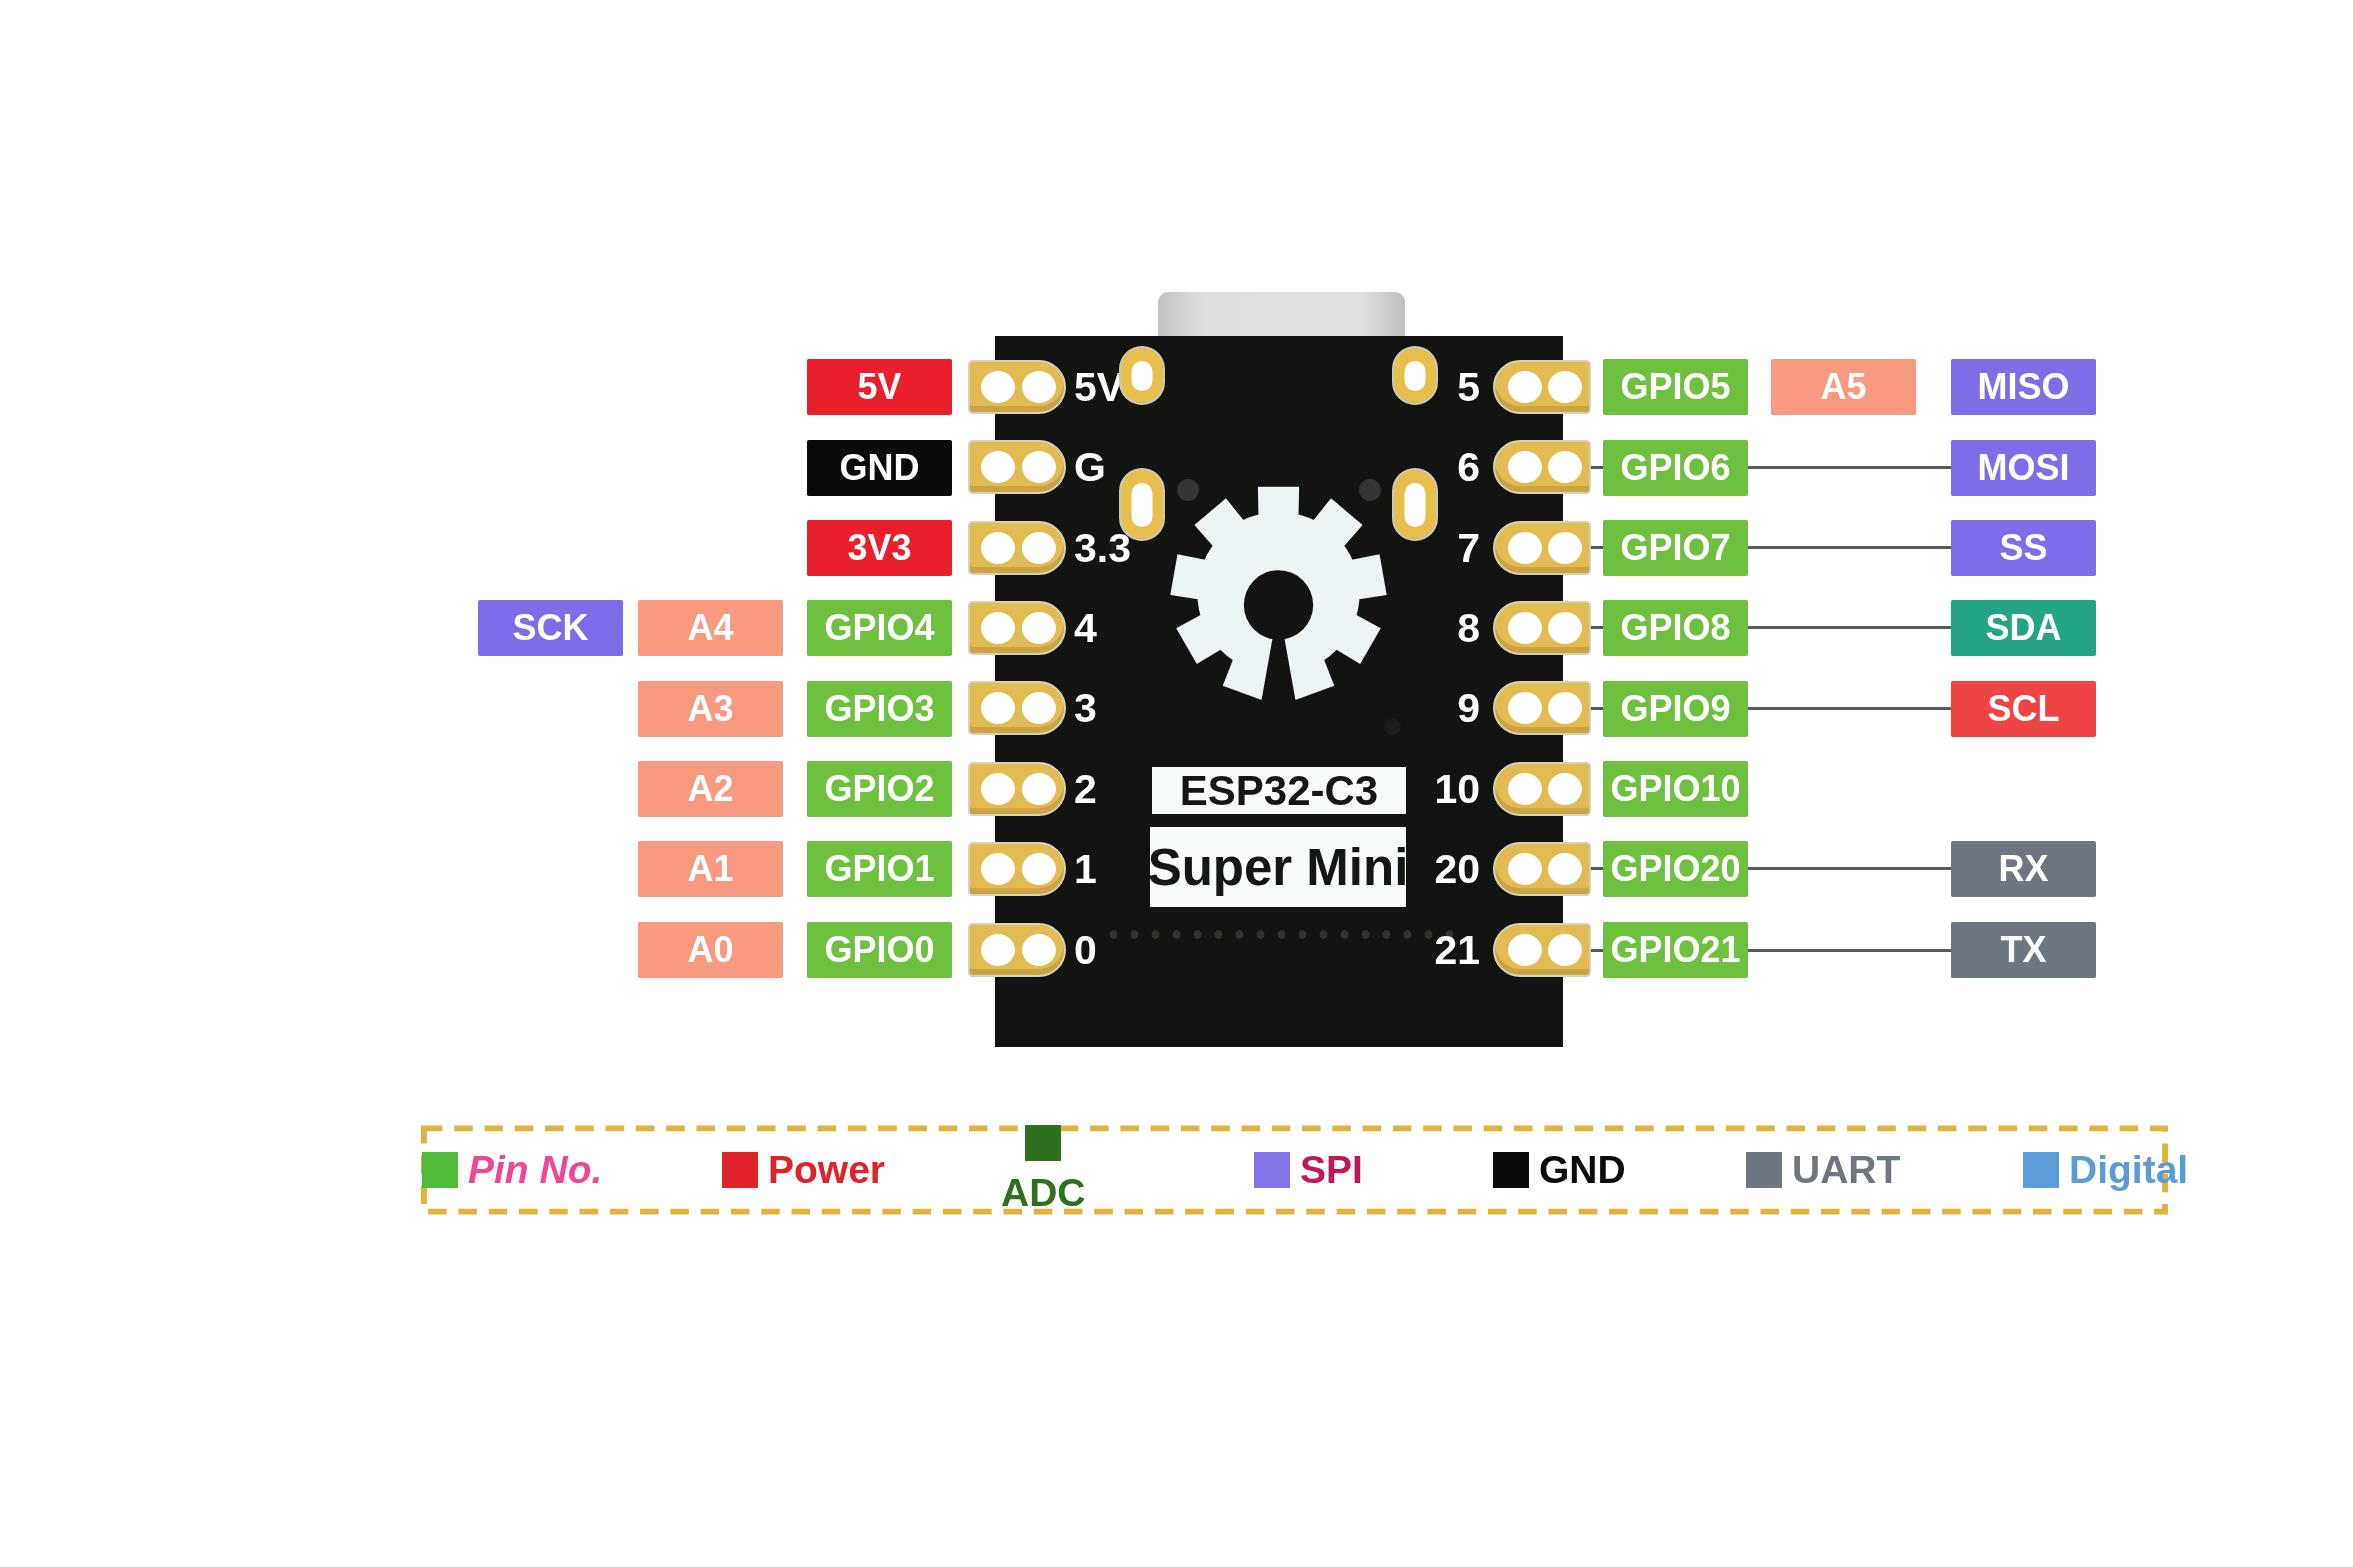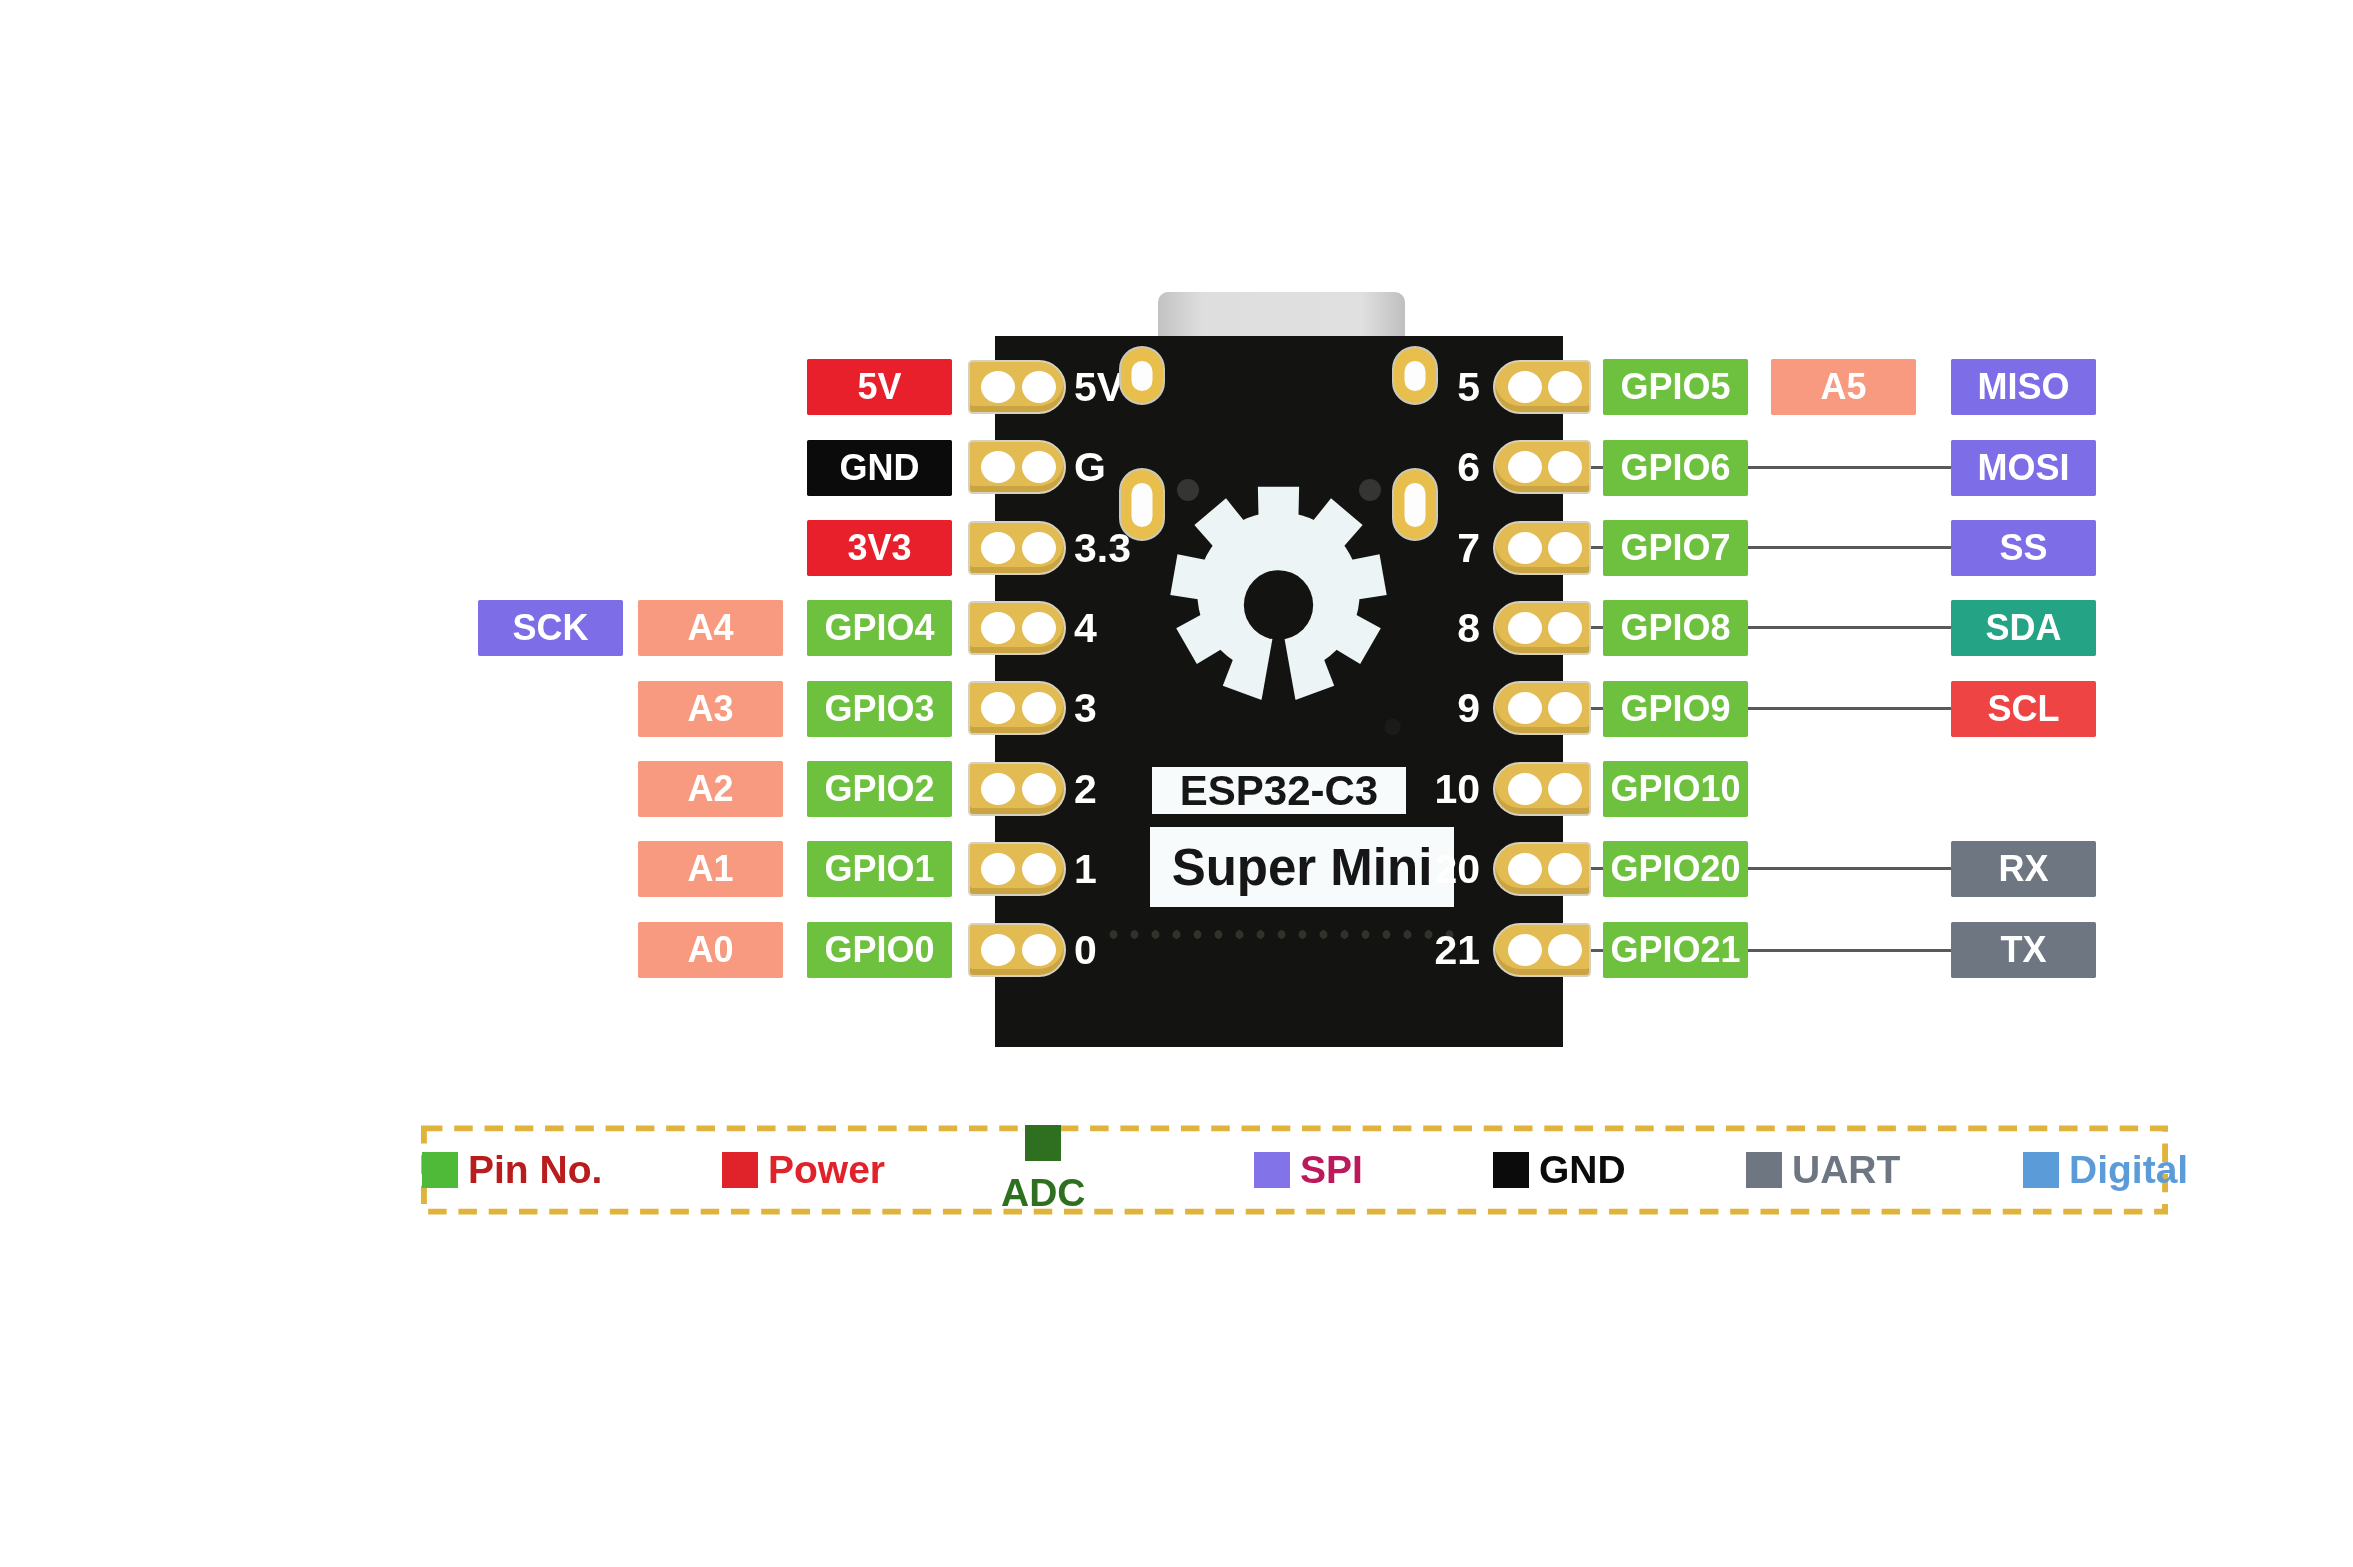--- a/index.html
+++ b/index.html
@@ -20,21 +20,21 @@
   .board-num { position:absolute; color:#ffffff; font-weight:700; font-size:41px; line-height:54px; z-index:3; }
   .board-num.rt { width:110px; text-align:right; }
   .wire { position:absolute; height:3.4px; background:#58595b; z-index:2; }
   .oval { position:absolute; background:#e8bf4d; border:2.5px solid #c9c9bb; border-radius:25px; z-index:3; }
   .oval .inner { position:absolute; left:50%; top:50%; transform:translate(-50%,-50%); width:21px; background:#fdfdfd; border-radius:12px; }
   .dotc { position:absolute; width:22px; height:22px; border-radius:50%; background:#353533; z-index:3; }
   #dotrow { position:absolute; left:1103px; top:930px; width:355px; height:8.5px; z-index:2;
             background-image:radial-gradient(circle, #32322b 3.8px, transparent 4.2px); background-size:21px 8.5px; background-repeat:repeat-x; }
   #title1 { position:absolute; left:1152px; top:767px; width:254px; height:47px; background:#f7fbfc; z-index:3;
             display:flex; align-items:center; justify-content:center; font-weight:700; font-size:42px; color:#161616; white-space:nowrap; }
-  #title2 { position:absolute; left:1150px; top:827px; width:304px; height:80px; background:#f7fbfc; z-index:3;
+  #title2 { position:absolute; left:1150px; top:827px; width:256px; height:80px; background:#f7fbfc; z-index:3;
             display:flex; align-items:center; justify-content:center; font-weight:700; font-size:51px; color:#161616; white-space:nowrap; }
   #gear { position:absolute; left:1160px; top:473px; z-index:2; }
   #legend { position:absolute; left:416px; top:1125px; width:1757px; height:90px; z-index:2; }
   .legend-item { position:absolute; top:0; height:90px; display:flex; align-items:center; gap:10px; }
   .swatch { width:36px; height:36px; }
   .legend-label { font-weight:700; font-size:39px; }
   #watermark { position:absolute; right:54px; top:1515px; font-weight:700; font-size:39px; color:#cecece; z-index:2; }
 </style>
 </head>
 <body>
@@ -199,21 +199,21 @@
       <div class="dotc" style="left: 1359px; top: 479px;"></div>
     </div>
 
   <div id="legend">
     <svg width="1757" height="90" viewBox="0 0 2078 107">
       <rect x="4" y="4" width="2070" height="99" fill="none" stroke="#dfb33c" stroke-width="7" stroke-dasharray="22 14"></rect>
     </svg>
     <div id="legend-items">
         <div class="legend-item" style="left: 6px;">
           <div class="swatch" style="background: rgb(78, 186, 56);"></div>
-          <span class="legend-label" style="color: #b91c1c;">Pin No.</span>
+          <span class="legend-label" style="color: #ec4899; font-style: italic;">Pin No.</span>
         </div>
         <div class="legend-item" style="left: 306px;">
           <div class="swatch" style="background: rgb(224, 34, 43);"></div>
           <span class="legend-label" style="color: rgb(224, 34, 43);">Power</span>
         </div>
         <div class="legend-item" style="left: 585px; flex-direction: column;">
           <div class="swatch" style="background: rgb(46, 112, 31);"></div>
           <span class="legend-label" style="color: rgb(46, 112, 31);">ADC</span>
         </div>
         <div class="legend-item" style="left: 838px;">

